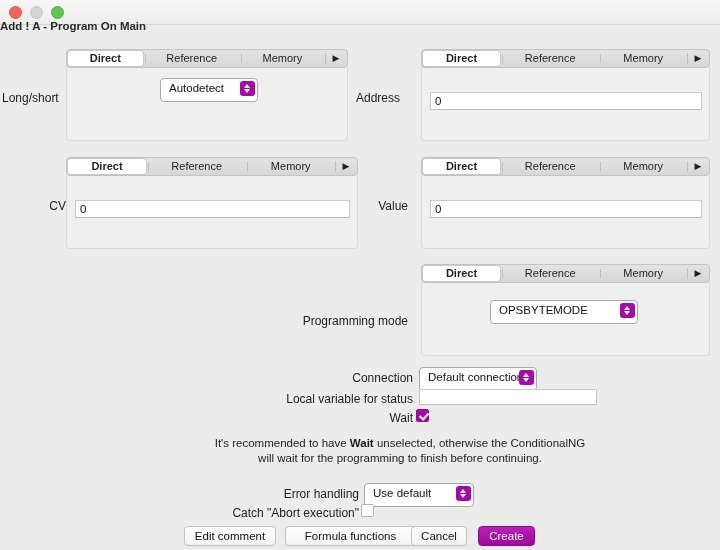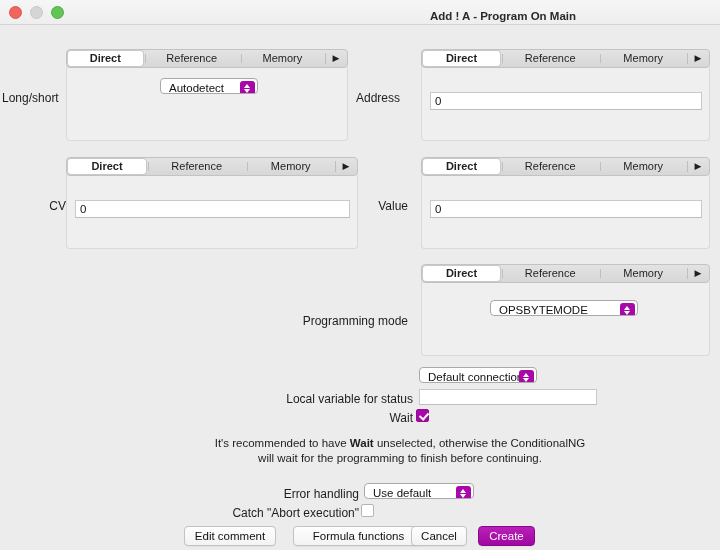--- a/index.html
+++ b/index.html
@@ -16,22 +16,22 @@
     position:absolute;left:0;top:0;width:720px;height:24px;
     background:linear-gradient(#f6f6f6,#eeeeee);
     border-bottom:1px solid #d3d3d3;
   }
   .lights{position:absolute;left:9px;top:6px;display:flex;gap:8px;}
   .light{width:11px;height:11px;border-radius:50%;}
   .light.red{background:#f1665c;border:1px solid #e0544d;}
   .light.yellow{background:#d5d5d5;border:1px solid #c7c7c7;}
   .light.green{background:#62c554;border:1px solid #4fae43;}
   .wtitle{
-    position:absolute;left:0;top:4px;width:576px;height:24px;line-height:24px;
-    text-align:right;font-size:11.5px;font-weight:bold;color:#2a2a2a;
+    position:absolute;left:0;top:14px;width:576px;height:24px;line-height:24px;
+    text-align:left;font-size:11.5px;font-weight:bold;color:#2a2a2a;
   }
 
   
   .lbl{position:absolute;font-size:12px;color:#1d1d1d;white-space:nowrap;}
   .lbl.r{text-align:right;}
 
   
   .tabgroup{position:absolute;}
   .tabstrip{
     position:absolute;left:0;top:0;height:19px;
@@ -68,21 +68,21 @@
   
   .tfield{
     position:absolute;background:#ffffff;border:1px solid #c9c9c9;
     border-bottom-color:#bdbdbd;box-sizing:border-box;
     font-size:11.5px;line-height:17px;padding:0 4px;color:#111;
     overflow:hidden;white-space:nowrap;
   }
 
   
   .popup{
-    position:absolute;height:16px;background:#ffffff;
+    position:absolute;height:24px;background:#ffffff;
     border:1px solid #a9a9a9;border-radius:4px;box-sizing:border-box;
     font-size:11.5px;line-height:18px;color:#111;padding:0 26px 0 8px;
     white-space:nowrap;overflow:hidden;
   }
   .popup .stepper{
     position:absolute;right:2px;top:2px;width:15px;height:15px;
     background:#a908a9;border-radius:3px;
   }
   .popup .stepper:before,.popup .stepper:after{
     content:"";position:absolute;left:4px;width:0;height:0;
@@ -197,20 +197,21 @@
       </div>
     </div>
     <div class="tabstrip" style="width:289px;">
       <div class="tab sel">Direct</div>
       <div class="tab sep">Reference</div>
       <div class="tab sep">Memory</div>
       <div class="tabmore">▶</div>
     </div>
   </div>
 
+  <div class="lbl r" style="left:270px;top:371px;width:143px;">Connection</div>
   <div class="popup" style="left:419px;top:367px;width:118px;">
     <span>Default connection</span>
     <span class="stepper"></span>
   </div>
 
   <div class="lbl r" style="left:250px;top:392px;width:163px;">Local variable for status</div>
   <div class="tfield" style="left:419px;top:389px;width:178px;height:16px;line-height:15px;" title=""></div>
 
   <div class="lbl r" style="left:330px;top:411px;width:83px;">Wait</div>
   <div class="cbox on" style="left:416px;top:409px;"></div>
@@ -223,17 +224,17 @@
   <div class="lbl r" style="left:220px;top:487px;width:139px;">Error handling</div>
   <div class="popup" style="left:364px;top:483px;width:110px;">
     <span>Use default</span>
     <span class="stepper"></span>
   </div>
 
   <div class="lbl r" style="left:200px;top:506px;width:159px;">Catch "Abort execution"</div>
   <div class="cbox" style="left:361px;top:504px;"></div>
 
   <div class="btn" style="left:184px;top:526px;width:92px;">Edit comment</div>
-  <div class="btn" style="left:293px;top:526px;width:131px;">Formula functions</div>
+  <div class="btn" style="left:285px;top:526px;width:131px;">Formula functions</div>
   <div class="btn" style="left:411px;top:526px;width:56px;">Cancel</div>
   <div class="btn default" style="left:478px;top:526px;width:57px;">Create</div>
 
 </div>
 
 </body></html>

